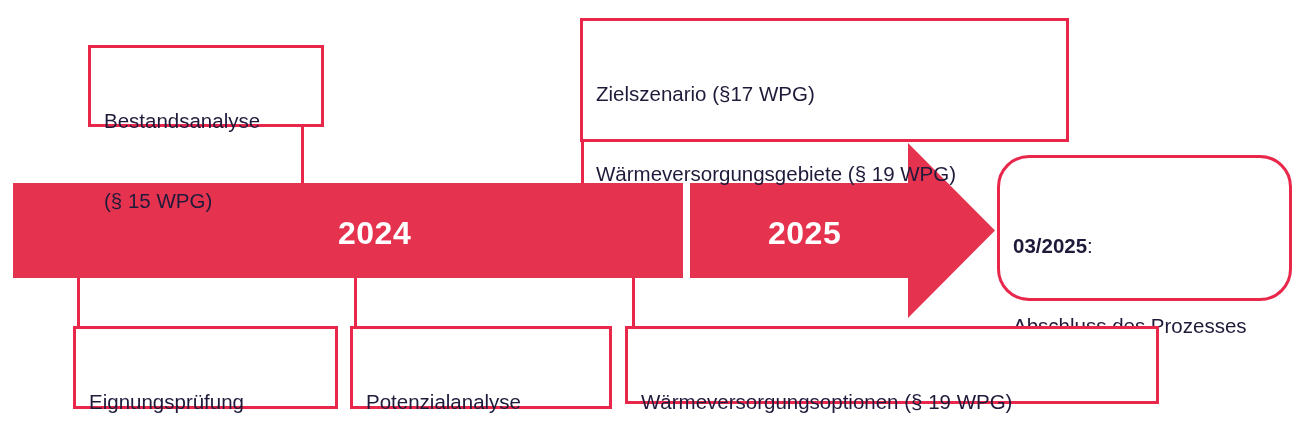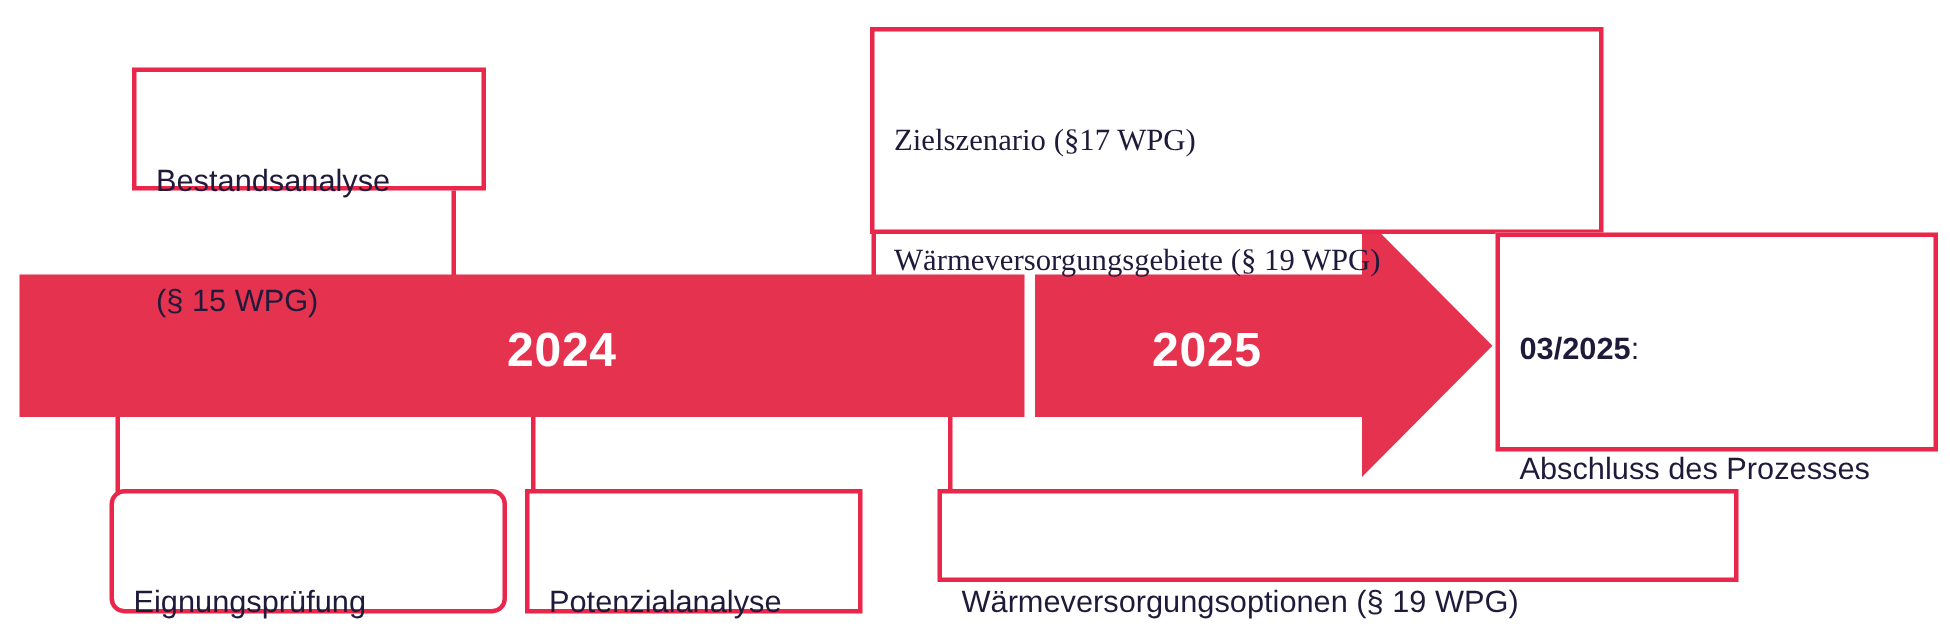--- a/index.html
+++ b/index.html
@@ -88,39 +88,39 @@
   </div>
 
   <div class="seg-label" style="left:338px; top:215px;">2024</div>
   <div class="seg-label" style="left:768px; top:215px;">2025</div>
 
   <div class="callout" style="left:88px; top:45px; width:236px; height:82px;">
     <span class="line">Bestandsanalyse</span>
     <span class="line">(§ 15 WPG)</span>
   </div>
 
-  <div class="callout" style="left:580px; top:18px; width:489px; height:138px;font-family:Liberation Serif, serif;">
+  <div class="callout" style="left:580px; top:18px; width:489px; height:124px;">
     <span class="line">Zielszenario (§17 WPG)</span>
     <span class="line">Wärmeversorgungsgebiete (§ 19 WPG)</span>
   </div>
 
-  <div class="callout" style="left:997px; top:155px; width:295px; height:146px; padding-top:9px;">
+  <div class="callout" style="left:997px; top:155px; width:295px; height:146px; padding-top:22px;border-radius:32px;">
     <span class="line"><span class="bold">03/2025</span><span>:</span></span>
     <span class="line">Abschluss des Prozesses</span>
     
   </div>
 
-  <div class="callout" style="left:73px; top:326px; width:265px; height:83px;border-radius:10px;">
+  <div class="callout" style="left:73px; top:326px; width:265px; height:83px;">
     <span class="line">Eignungsprüfung</span>
     
   </div>
 
-  <div class="callout" style="left:350px; top:326px; width:225px; height:83px;">
+  <div class="callout" style="left:350px; top:326px; width:262px; height:83px;">
     <span class="line">Potenzialanalyse</span>
     
   </div>
 
-  <div class="callout" style="left:625px; top:326px; width:534px; height:62px;">
+  <div class="callout" style="left:625px; top:326px; width:534px; height:78px;">
     <span class="line">Wärmeversorgungsoptionen (§ 19 WPG)</span>
     
   </div>
 
 </div>
 
 </body></html>

